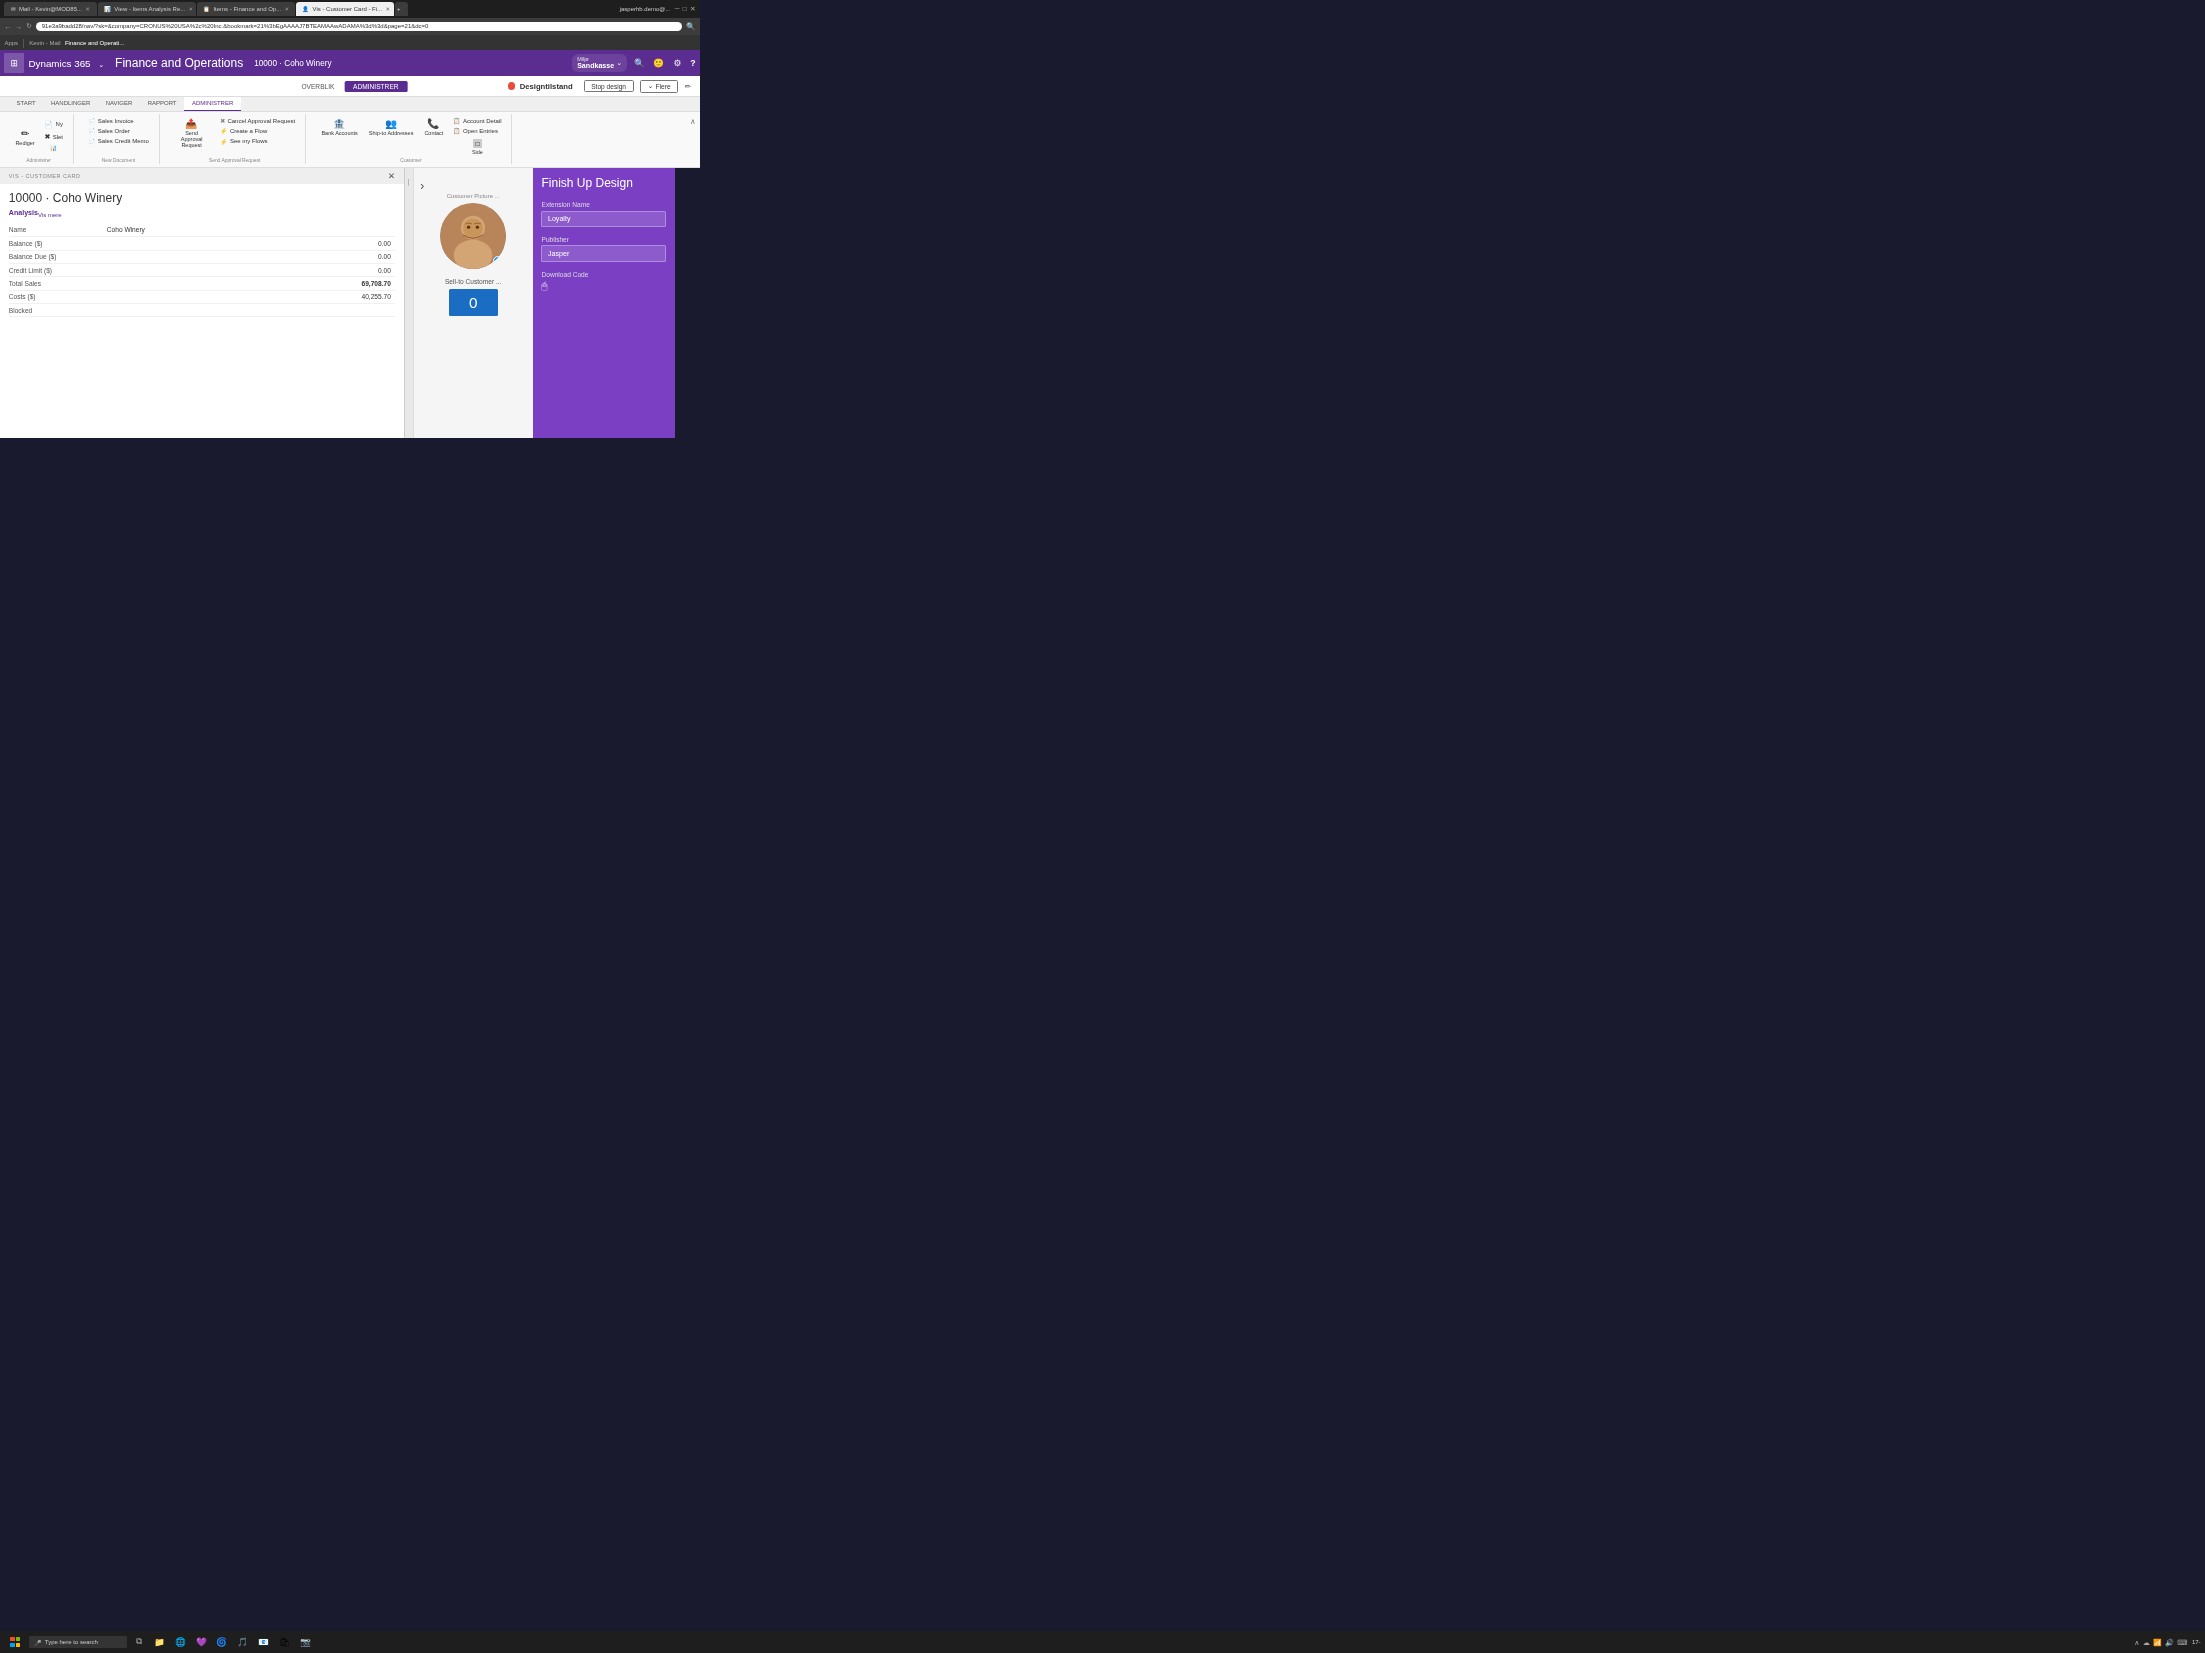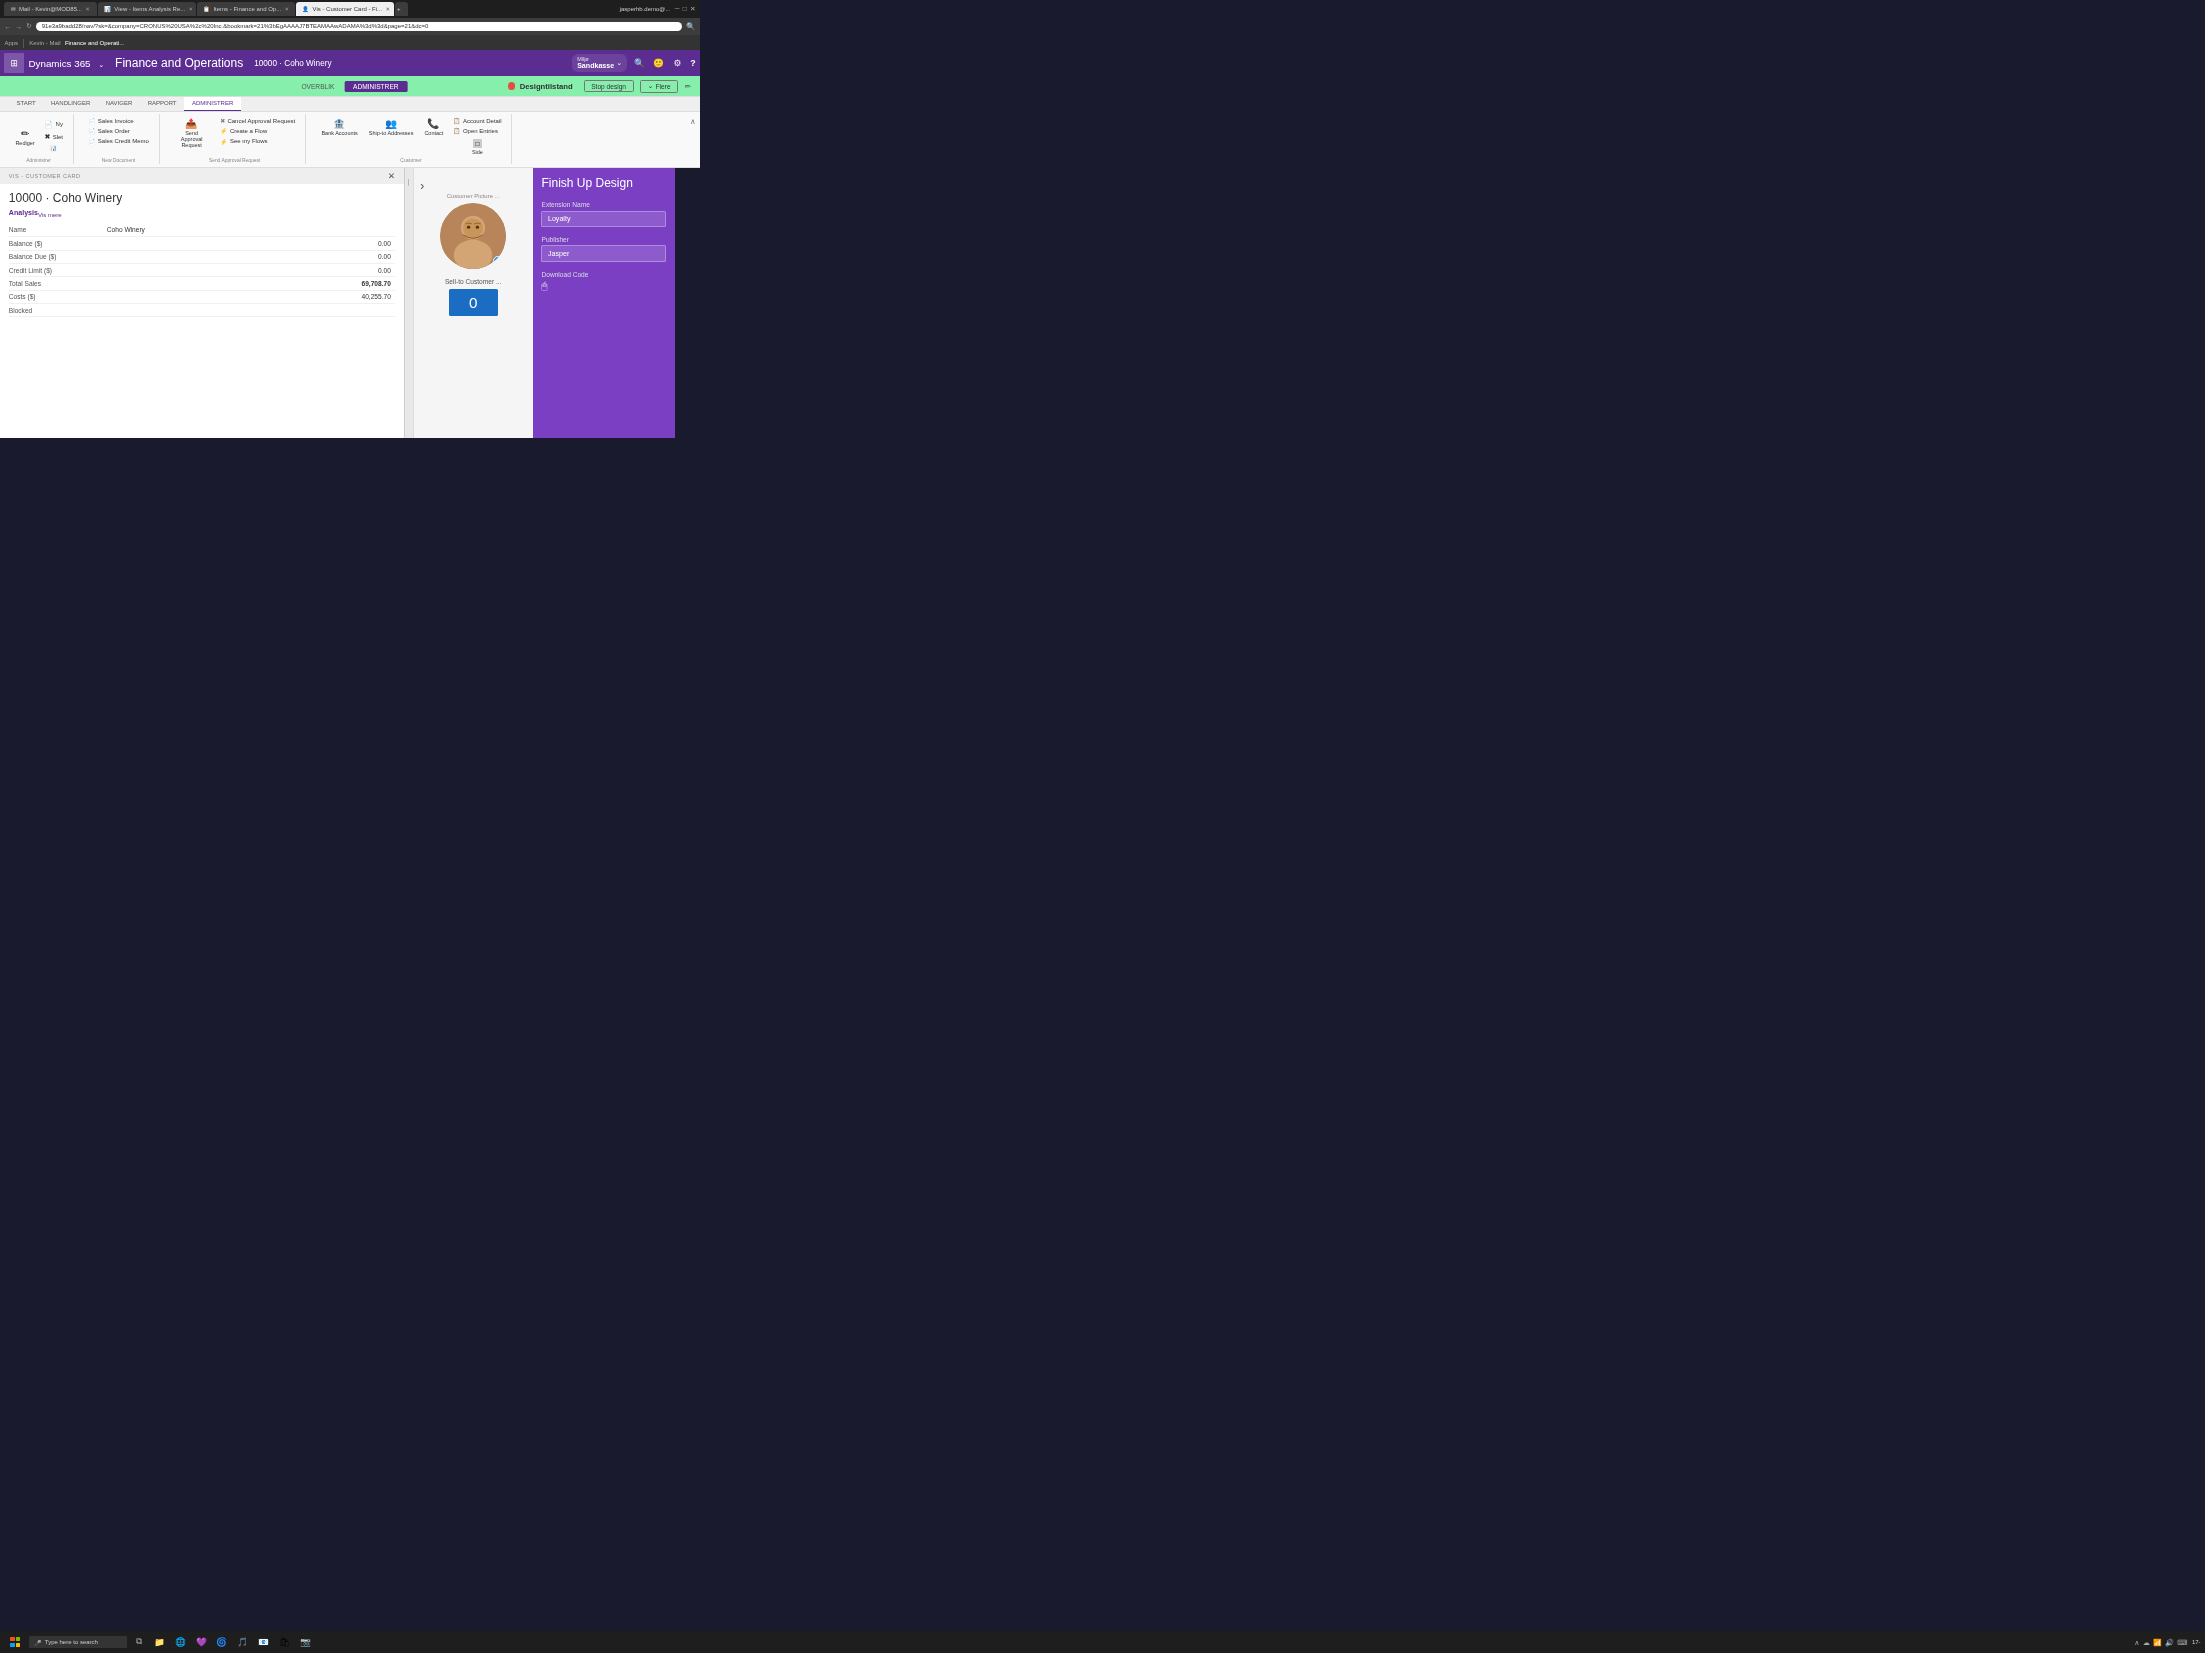--- a/index.html
+++ b/index.html
@@ -24,21 +24,21 @@
     .d365-waffle { background: rgba(255,255,255,0.2); color: #fff; width: 19.7px; height: 19.7px; display: flex; align-items: center; justify-content: center; font-size: 8.8px; border-radius: 1.1px; cursor: pointer; margin-right: 4.4px; }
     .d365-brand { color: #fff; font-size: 9.8px; font-weight: 400; display: flex; align-items: flex-end; gap: 8px; margin-right: 11px; }
     .d365-brand .chevron { font-size: 6.6px; }
     .d365-module { color: #fff; font-size: 12px; font-weight: 400; margin-right: 11px; }
     .d365-entity { color: #fff; font-size: 8.2px; margin-right: auto; }
     .d365-env { display: flex; align-items: center; gap: 2.2px; color: #fff; font-size: 6.6px; background: rgba(255,255,255,0.1); border-radius: 6px; padding: 2.2px 5.5px; margin-right: 6.6px; }
     .d365-icons { display: flex; gap: 8.8px; color: #fff; font-size: 8.8px; }
     .d365-icons span { cursor: pointer; }
 
     
-    .design-banner { background: #86efac; border-bottom: 0.5px solid #ddd; display: flex; align-items: center; justify-content: center; gap: 11px; padding: 3.3px 8.8px; position: relative; z-index: 10; }
+    .design-banner { background: #ffffff; border-bottom: 0.5px solid #ddd; display: flex; align-items: center; justify-content: center; gap: 11px; padding: 3.3px 8.8px; position: relative; z-index: 10; }
     .design-banner-tabs { display: flex; gap: 1.1px; position: absolute; left: 50%; transform: translateX(-50%); }
     .design-tab { padding: 2.2px 8.8px; font-size: 6.6px; border-radius: 1.6px; cursor: pointer; color: #555; }
     .design-tab.active { background: #5c2d91; color: #fff; }
     .design-mode-label { display: flex; align-items: center; gap: 4.4px; font-size: 7.7px; font-weight: 600; color: #333; margin-left: 66px; }
     .design-dot { width: 7.7px; height: 7.7px; background: #e74c3c; border-radius: 50%; }
     .stop-design-btn { background: transparent; border: 0.5px solid #777; border-radius: 1.6px; padding: 1.6px 6.6px; font-size: 6.6px; cursor: pointer; color: #333; margin-left: 4.4px; }
     .more-btn { background: transparent; border: 0.5px solid #777; border-radius: 1.6px; padding: 1.6px 6.6px; font-size: 6.6px; cursor: pointer; color: #333; display: flex; align-items: center; gap: 2.2px; }
 
     
     .ribbon { background: #f9f9f9; border-bottom: 0.5px solid #ddd; }

